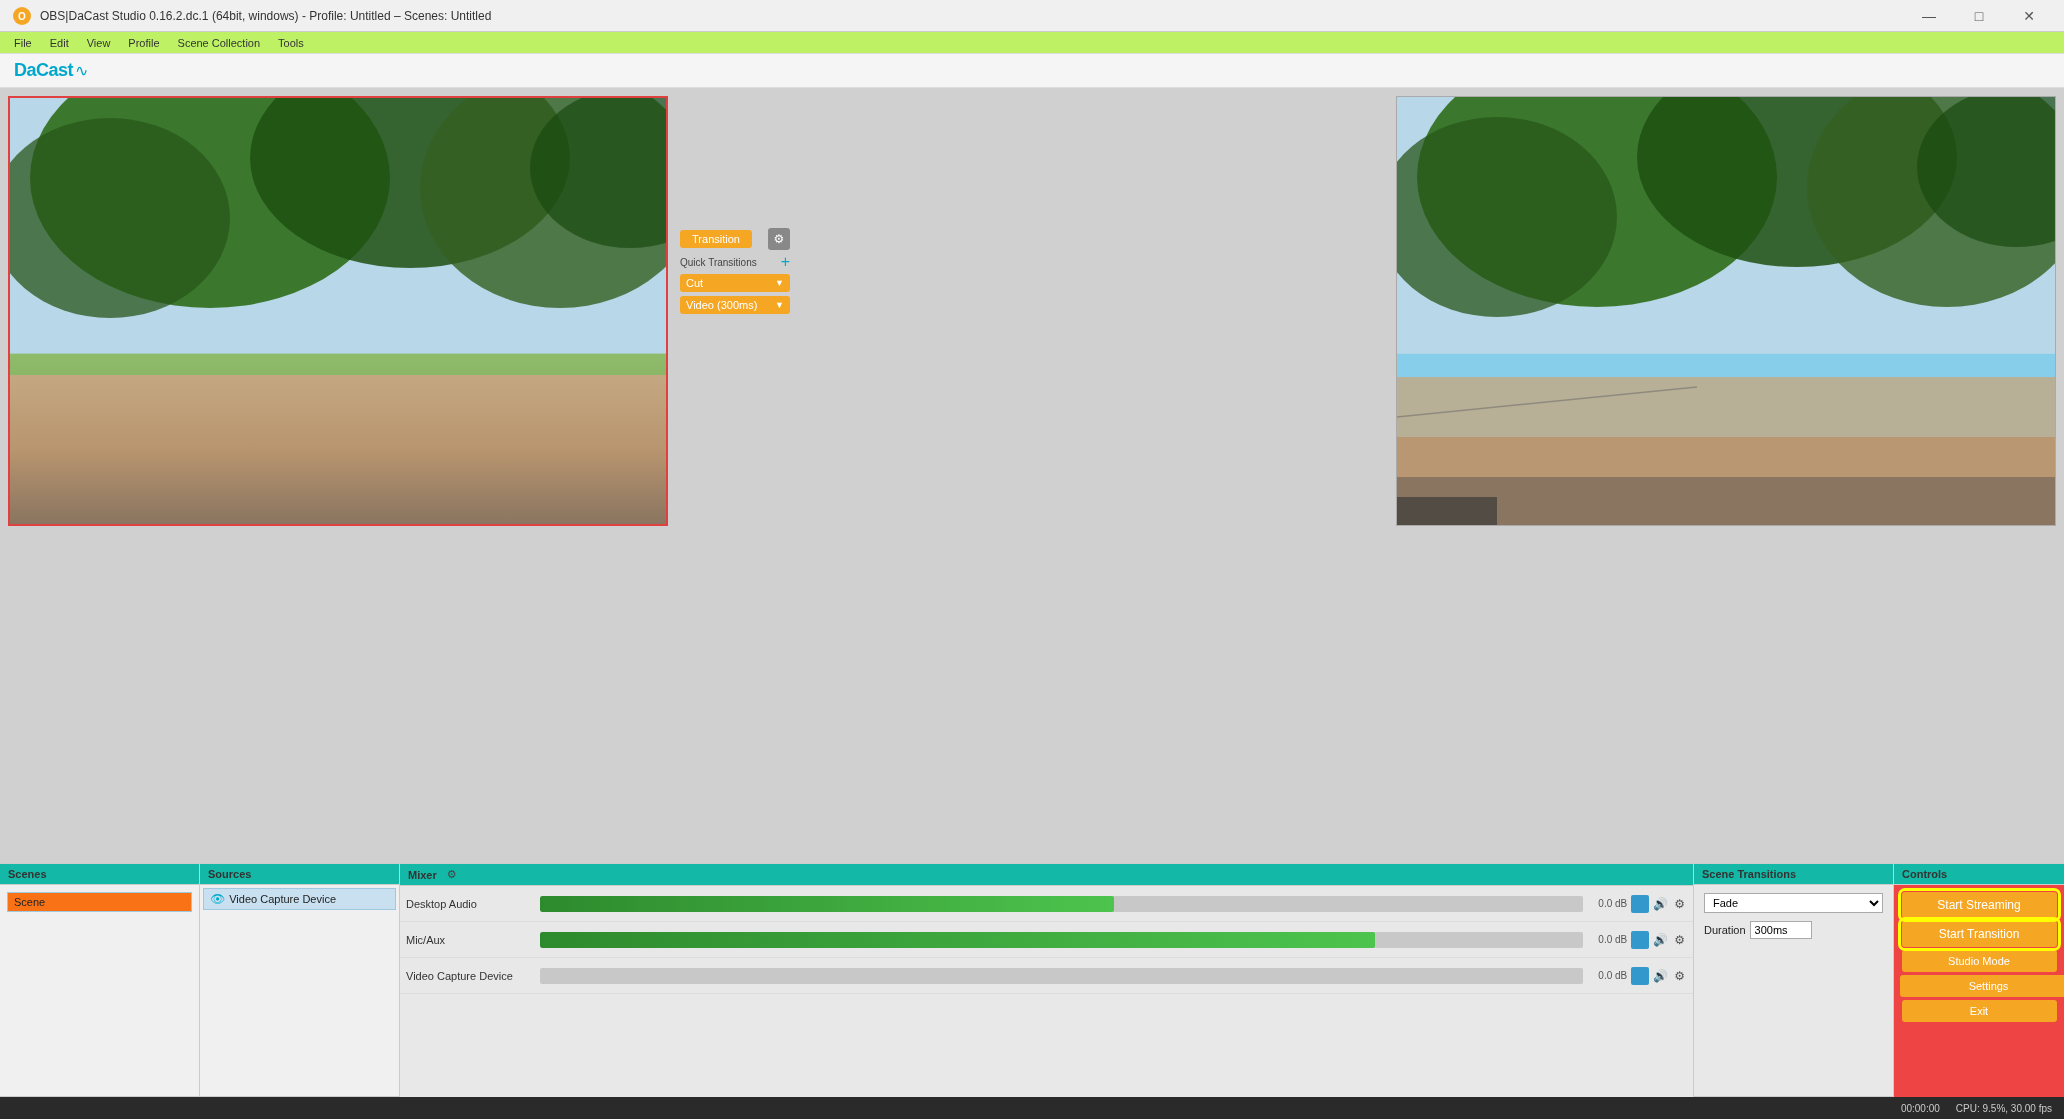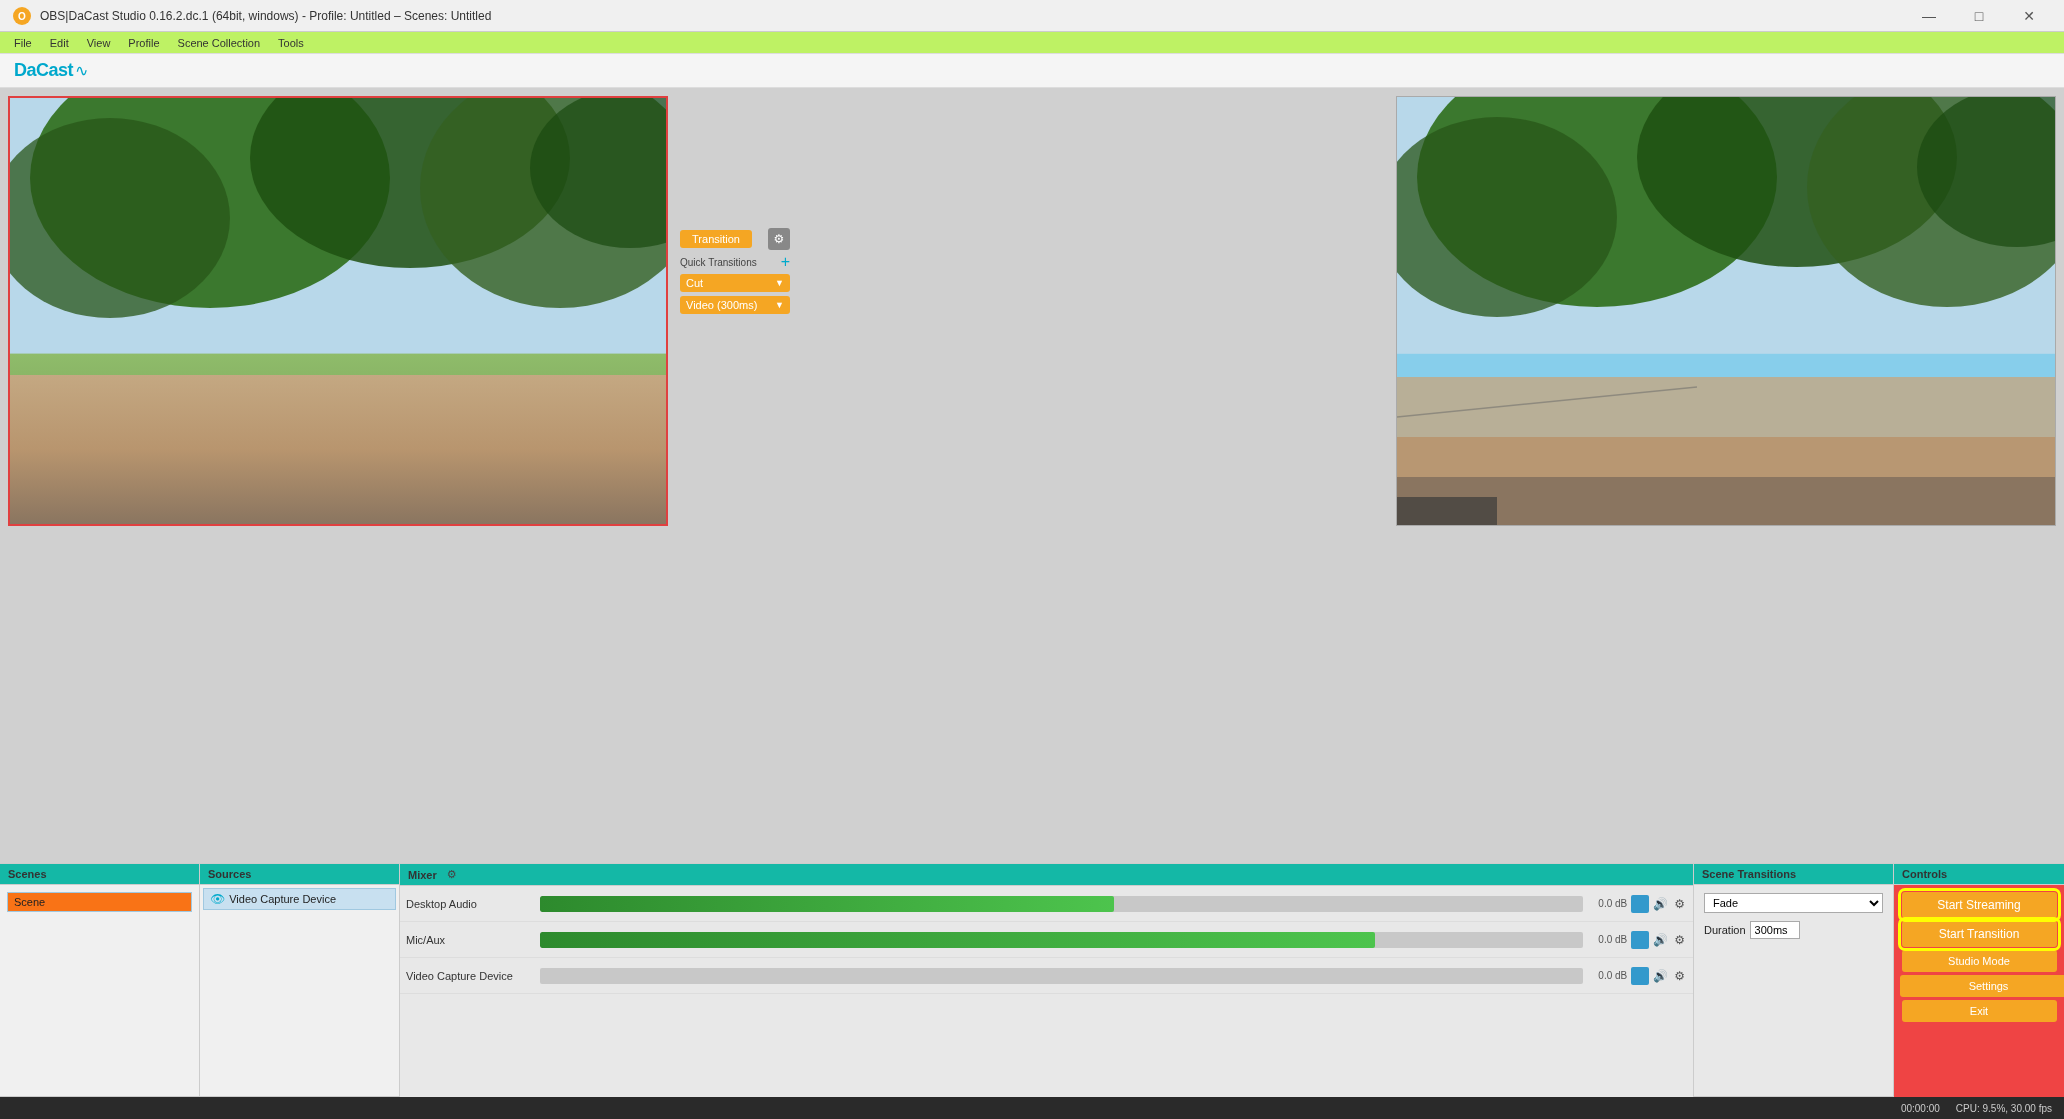--- a/index.html
+++ b/index.html
@@ -412,21 +412,21 @@
       cursor: pointer;
     }
     .duration-row {
       display: flex;
       align-items: center;
       padding: 4px 6px;
       gap: 4px;
       font-size: 11px;
     }
     .duration-input {
-      width: 50px;
+      width: 62px;
       font-size: 11px;
       padding: 2px 4px;
       border: 1px solid #aaa;
       background: white;
     }
     .transitions-footer {
       display: flex;
       align-items: center;
       gap: 4px;
       padding: 3px 6px;

